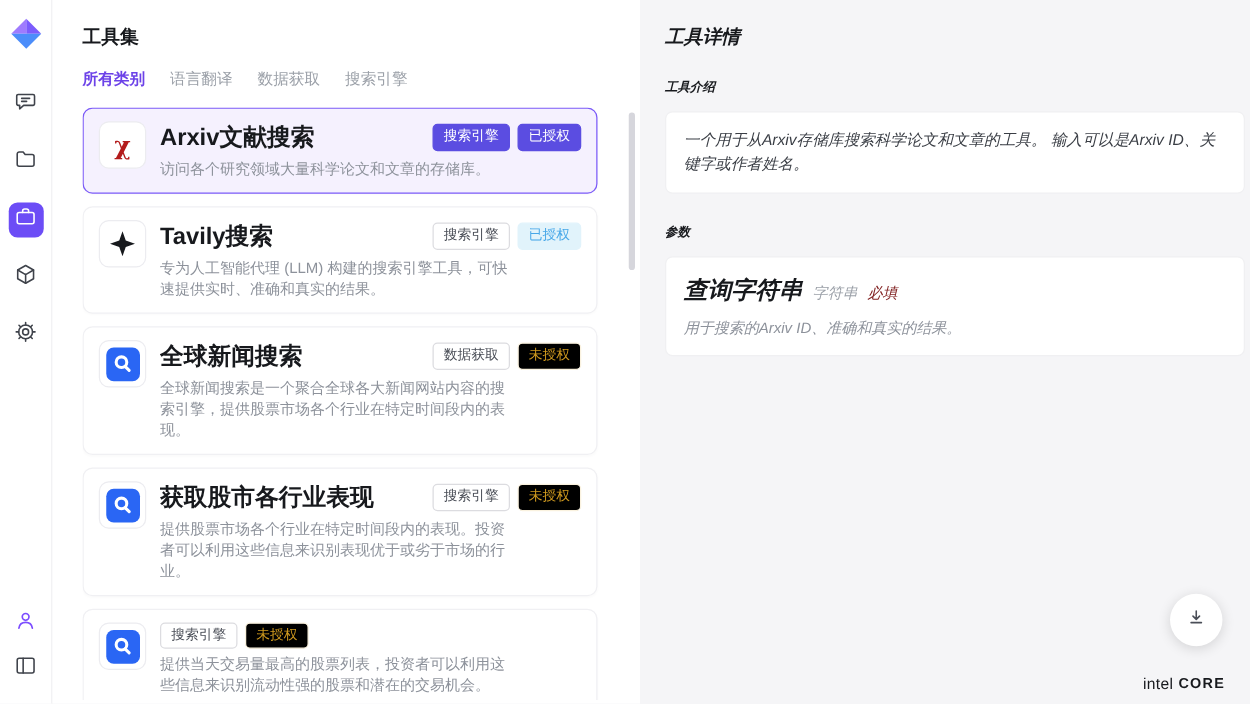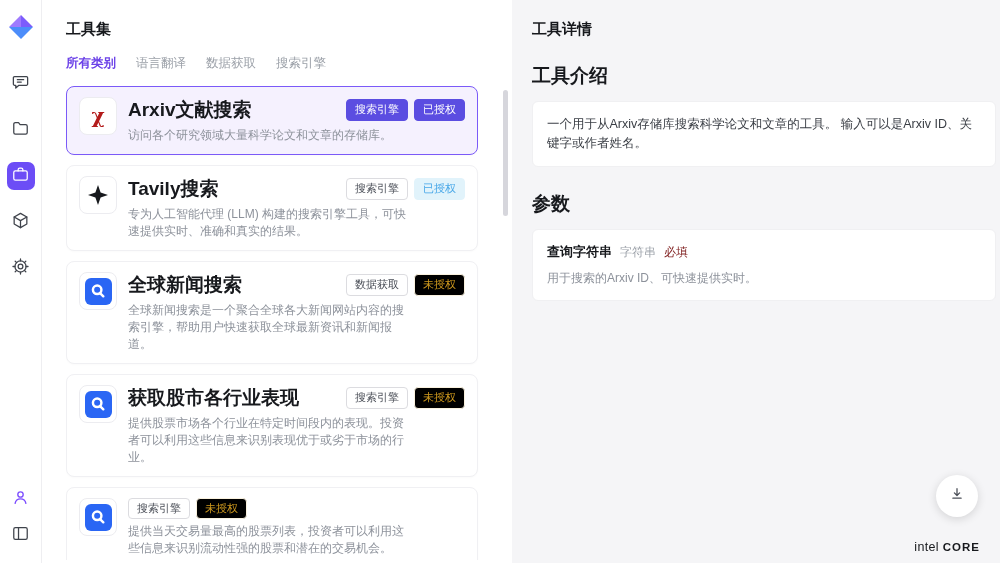--- a/index.html
+++ b/index.html
@@ -34,27 +34,27 @@
   .tool-name { flex:1; font-size:19px; font-weight:bold; color:#17191d; white-space:nowrap; overflow:hidden; }
   .tag { font-size:11px; padding:2px 8px; border-radius:4px; white-space:nowrap; line-height:1.4; }
   .tag-solid { background:#5B4DE1; color:#fff; border:1px solid #5B4DE1; }
   .tag-outline { background:#fff; color:#4a4e57; border:1px solid #dcdce0; }
   .tag-auth-ok { background:#E1F3FB; color:#47A7E8; border:1px solid #E1F3FB; }
   .tag-auth-no { background:#000000; color:#D09A1E; border:1px solid #FAF2DF; }
   .tool-desc { margin-top:4px; font-size:12px; line-height:17px; color:#8d929b; max-width:280px; }
   .scroll-thumb { position:absolute; right:4px; top:90px; width:5px; height:126px; border-radius:3px; background:#d6d6dc; cursor:pointer; }
 
   
-  .detail-panel { flex:1; padding:20px 4px 0 20px; min-width:0; }
+  .detail-panel { flex:1; padding:20px 4px 0 20px; min-width:0;font-style:italic; }
   .detail-title { font-size:15px; font-weight:bold; color:#17191d; margin-bottom:24px; }
-  .section-title { font-size:19px; font-weight:bold; color:#17191d; margin-bottom:12px; }
+  .section-title { font-size:10px; font-weight:bold; color:#17191d; margin-bottom:12px; }
   .white-card { background:#fff; border-radius:6px; border:1px solid #f0f0f2; padding:13px 14px; }
   .intro-card { font-size:12.5px; color:#3a3e45; margin-bottom:24px; line-height:1.5; }
   .param-head { display:flex; align-items:baseline; gap:8px; }
-  .param-name { font-size:13px; font-weight:bold; color:#17191d; }
+  .param-name { font-size:19px; font-weight:bold; color:#17191d; }
   .param-type { font-size:12px; color:#9ba0a8; }
   .param-required { font-size:12px; color:#7f1d1d; }
   .param-desc { font-size:12px; color:#8d929b; margin-top:9px; }
 
   
   .fab { position:absolute; right:22px; bottom:46px; width:42px; height:42px; border-radius:50%; background:#fff; box-shadow:0 2px 10px rgba(0,0,0,0.14); display:flex; align-items:center; justify-content:center; cursor:pointer; }
   .fab svg { width:18px; height:18px; }
   .intel-badge { position:absolute; right:20px; bottom:9px; display:flex; align-items:center; gap:4px; color:#17191d; }
   .intel-text { font-size:12.5px; letter-spacing:0.3px; }
   .core-text { font-size:11.5px; font-weight:bold; letter-spacing:1px; }
@@ -188,21 +188,21 @@
               <path d="M13.5 13.5l4 4"></path>
             </svg>
           </span>
         </div>
         <div class="card-body">
           <div class="card-head">
             <span class="tool-name">全球新闻搜索</span>
             <span class="tag tag-outline">数据获取</span>
             <span class="tag tag-auth-no">未授权</span>
           </div>
-          <div class="tool-desc">全球新闻搜索是一个聚合全球各大新闻网站内容的搜索引擎，帮助用户快速获取全球最新资讯和新闻报道。</div>
+          <div class="tool-desc">全球新闻搜索是一个聚合全球各大新闻网站内容的搜索引擎，提供股票市场各个行业在特定时间段内的表现。</div>
         </div>
       </div>
 
       <div class="card">
         <div class="tool-icon">
           <span class="q-badge">
             <svg viewBox="0 0 22 22" width="18" height="18" fill="none" stroke="#fff" stroke-width="3" stroke-linecap="round">
               <circle cx="10" cy="9.5" r="5.2"></circle>
               <path d="M13.5 13.5l4 4"></path>
             </svg>
@@ -252,21 +252,21 @@
     <h2 class="section-title">工具介绍</h2>
     <div class="white-card intro-card">一个用于从Arxiv存储库搜索科学论文和文章的工具。 输入可以是Arxiv ID、关键字或作者姓名。</div>
 
     <h2 class="section-title">参数</h2>
     <div class="white-card">
       <div class="param-head">
         <span class="param-name">查询字符串</span>
         <span class="param-type">字符串</span>
         <span class="param-required">必填</span>
       </div>
-      <div class="param-desc">用于搜索的Arxiv ID、可快速提供实时。</div>
+      <div class="param-desc">用于搜索的Arxiv ID、准确和真实的结果。</div>
     </div>
   </section>
 
 </div>
 
 <div class="fab">
   <span>
     <svg viewBox="0 0 24 24" width="18" height="18" fill="none" stroke="#4a4e57" stroke-width="1.7" stroke-linecap="round" stroke-linejoin="round">
       <path d="M12 5v8M8.5 10.5L12 14l3.5-3.5M6.5 17.5h11"></path>
     </svg>

